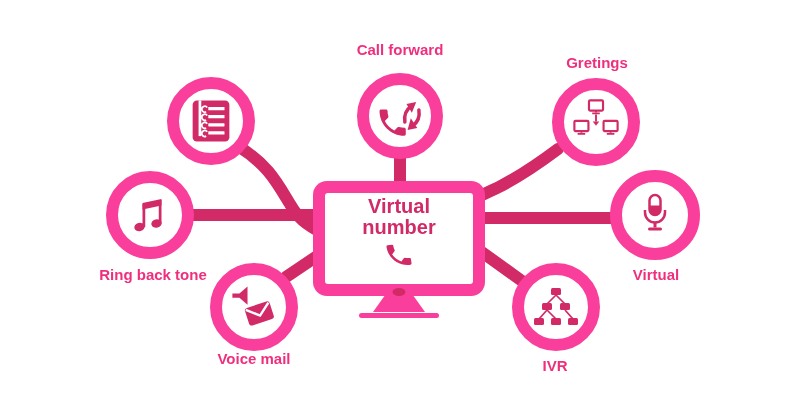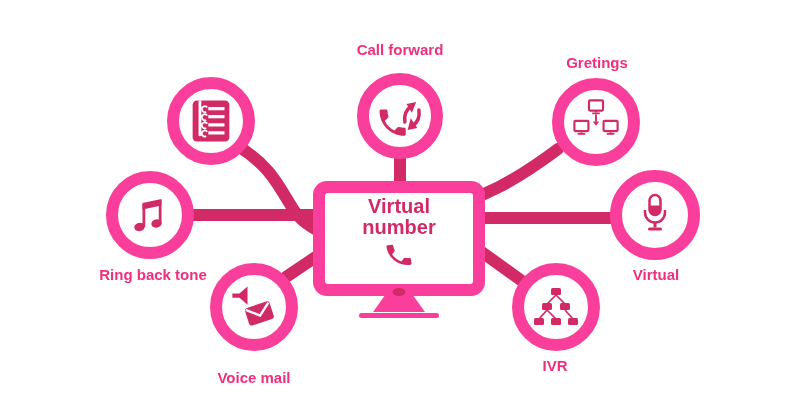--- a/index.html
+++ b/index.html
@@ -138,21 +138,21 @@
 
   <div class="node" style="left:210px;top:263px;width:88px;height:88px">
     <svg class="icon" width="54" height="54" viewBox="0 0 100 100">
       <path class="f" d="M10 25 h13 l15 -13 v34 l-15 -13 h-13 z"></path>
       <g transform="rotate(-18 60 62)">
         <rect class="f" x="36" y="45" width="48" height="34" rx="5"></rect>
         <path class="sw" stroke-width="4.5" d="M38 48 L60 66 L82 48"></path>
       </g>
     </svg>
   </div>
-  <div class="label" style="left:254px;top:377px">Voice mail</div>
+  <div class="label" style="left:254px;top:358px">Voice mail</div>
 
   <div class="node" style="left:512px;top:263px;width:88px;height:88px">
     <svg class="icon" width="50" height="50" viewBox="0 0 100 100">
       <path class="s" stroke-width="3.5" d="M50 26 L32 44 M50 26 L68 44 M32 56 L16 74 M32 56 L50 74 M68 56 L84 74"></path>
       <rect class="f" x="40" y="12" width="20" height="14" rx="3"></rect>
       <rect class="f" x="22" y="42" width="20" height="14" rx="3"></rect>
       <rect class="f" x="58" y="42" width="20" height="14" rx="3"></rect>
       <rect class="f" x="6" y="72" width="20" height="14" rx="3"></rect>
       <rect class="f" x="40" y="72" width="20" height="14" rx="3"></rect>
       <rect class="f" x="74" y="72" width="20" height="14" rx="3"></rect>

